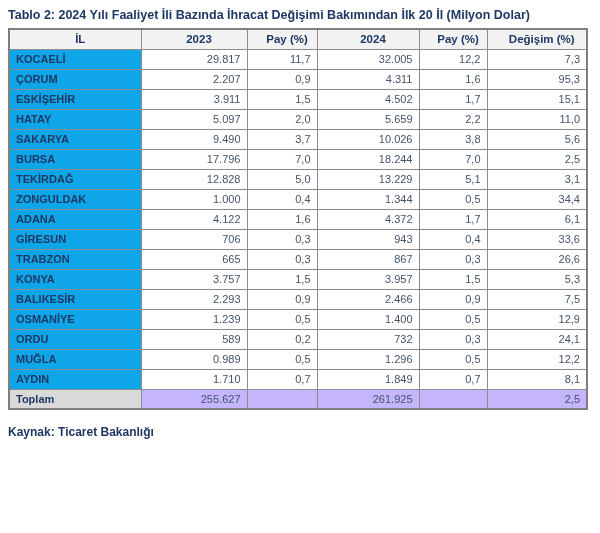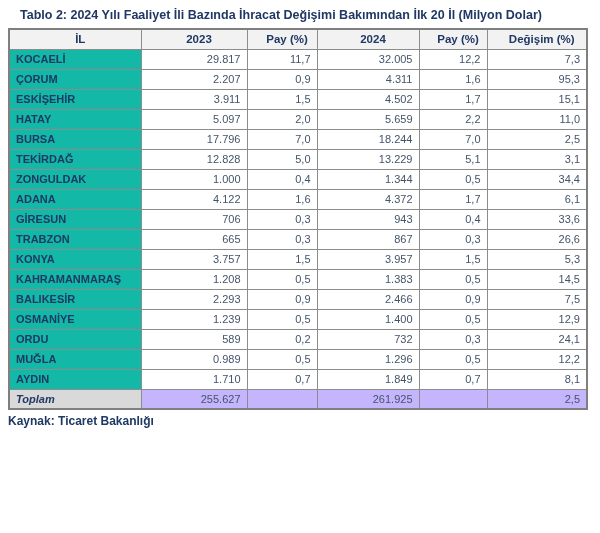--- a/index.html
+++ b/index.html
@@ -7,21 +7,21 @@
     width: 600px; height: 533px;
     background: #ffffff;
     font-family: "Liberation Sans", sans-serif;
     overflow: hidden;
   }
   .page { padding: 6px 8px 0 8px; }
   .title {
     color: #1f3864;
     font-weight: 700;
     font-size: 12.5px;
-    margin: 2px 0 6px 12px;
+    margin: 2px 0 6px 0;
     letter-spacing: 0;
     white-space: nowrap;
   }
   table.data-table {
     width: 578px;
     border-collapse: collapse;
     border: 2px solid #7f7f7f;
     table-layout: fixed;
   }
   .data-table th, .data-table td {
@@ -35,33 +35,33 @@
   }
   .data-table th {
     background: #f2f2f2;
     color: #1f3864;
     font-weight: 700;
     text-align: center;
     font-size: 11.5px;
     padding-left: 16px;
   }
   .data-table td.c-name {
-    background: #14b8a6;
+    background: #0ea5e9;
     color: #1f3864;
     font-weight: 700;
     text-align: left;
   }
   .data-table td.c-num { text-align: right; }
   .data-table tr.row-total td { background: #c4b5fd; }
-  .data-table tr.row-total td.c-name { background: #d9d9d9; font-style: italic; }
+  .data-table tr.row-total td.c-name { background: #d9d9d9; }
   .source {
     color: #1f3864;
     font-weight: 700;
     font-size: 12px;
-    margin-top: 4px;
+    margin-top: 15px;
   }
 </style>
 </head>
 <body>
 
 <div class="page">
   <div class="title">Tablo 2: 2024 Yılı Faaliyet İli Bazında İhracat Değişimi Bakımından İlk 20 İl (Milyon Dolar)</div>
 
   <table class="data-table">
     <colgroup>
@@ -109,20 +109,28 @@
         </tr>
         <tr>
           <td class="c-name">HATAY</td>
           <td class="c-num">5.097</td>
           <td class="c-num">2,0</td>
           <td class="c-num">5.659</td>
           <td class="c-num">2,2</td>
           <td class="c-num">11,0</td>
         </tr>
         <tr>
+          <td class="c-name">SAKARYA</td>
+          <td class="c-num">9.490</td>
+          <td class="c-num">3,7</td>
+          <td class="c-num">10.026</td>
+          <td class="c-num">3,8</td>
+          <td class="c-num">5,6</td>
+        </tr>
+        <tr>
           <td class="c-name">BURSA</td>
           <td class="c-num">17.796</td>
           <td class="c-num">7,0</td>
           <td class="c-num">18.244</td>
           <td class="c-num">7,0</td>
           <td class="c-num">2,5</td>
         </tr>
         <tr>
           <td class="c-name">TEKİRDAĞ</td>
           <td class="c-num">12.828</td>
@@ -163,28 +171,20 @@
           <td class="c-num">0,3</td>
           <td class="c-num">26,6</td>
         </tr>
         <tr>
           <td class="c-name">KONYA</td>
           <td class="c-num">3.757</td>
           <td class="c-num">1,5</td>
           <td class="c-num">3.957</td>
           <td class="c-num">1,5</td>
           <td class="c-num">5,3</td>
-        </tr>
-        <tr>
-          <td class="c-name">KAHRAMANMARAŞ</td>
-          <td class="c-num">1.208</td>
-          <td class="c-num">0,5</td>
-          <td class="c-num">1.383</td>
-          <td class="c-num">0,5</td>
-          <td class="c-num">14,5</td>
         </tr>
         <tr>
           <td class="c-name">BALIKESİR</td>
           <td class="c-num">2.293</td>
           <td class="c-num">0,9</td>
           <td class="c-num">2.466</td>
           <td class="c-num">0,9</td>
           <td class="c-num">7,5</td>
         </tr>
         <tr>

